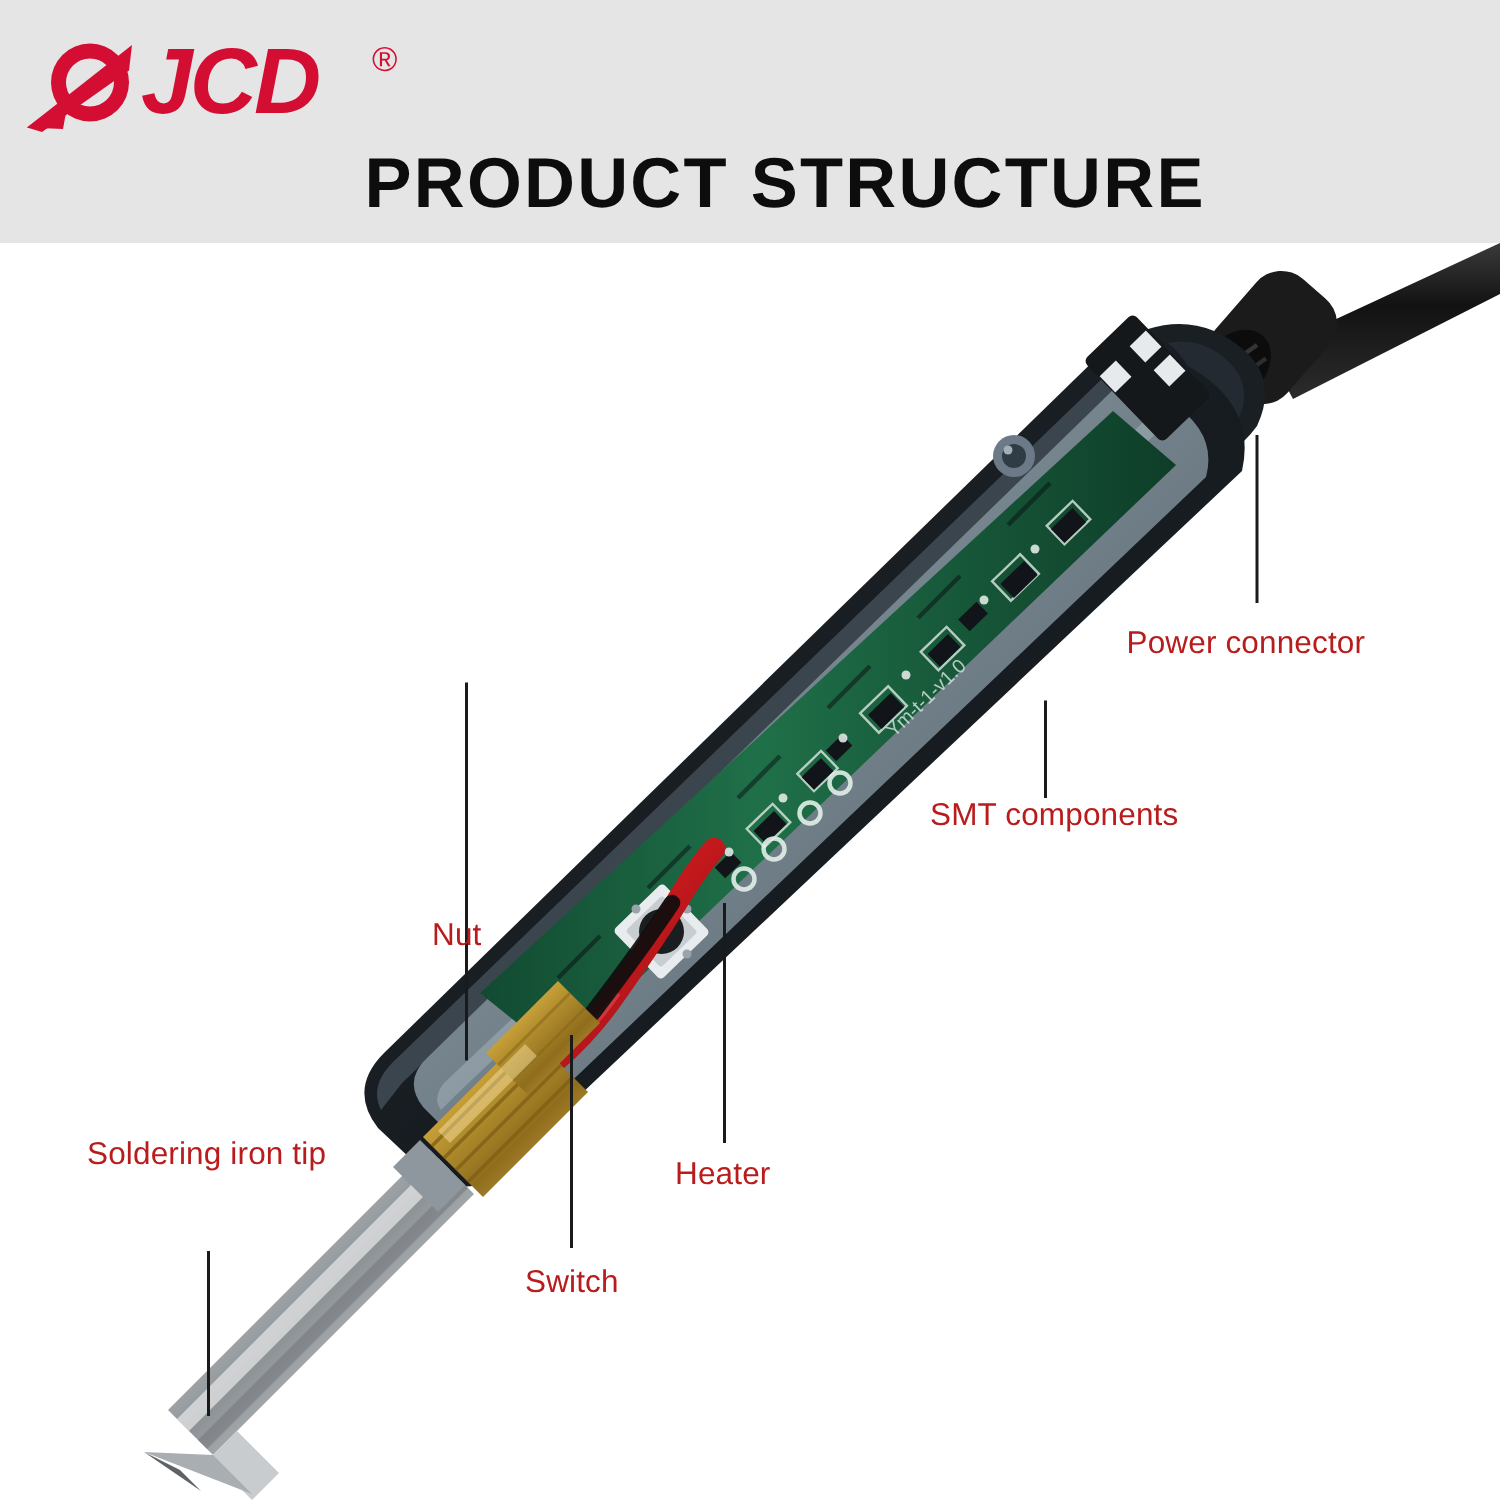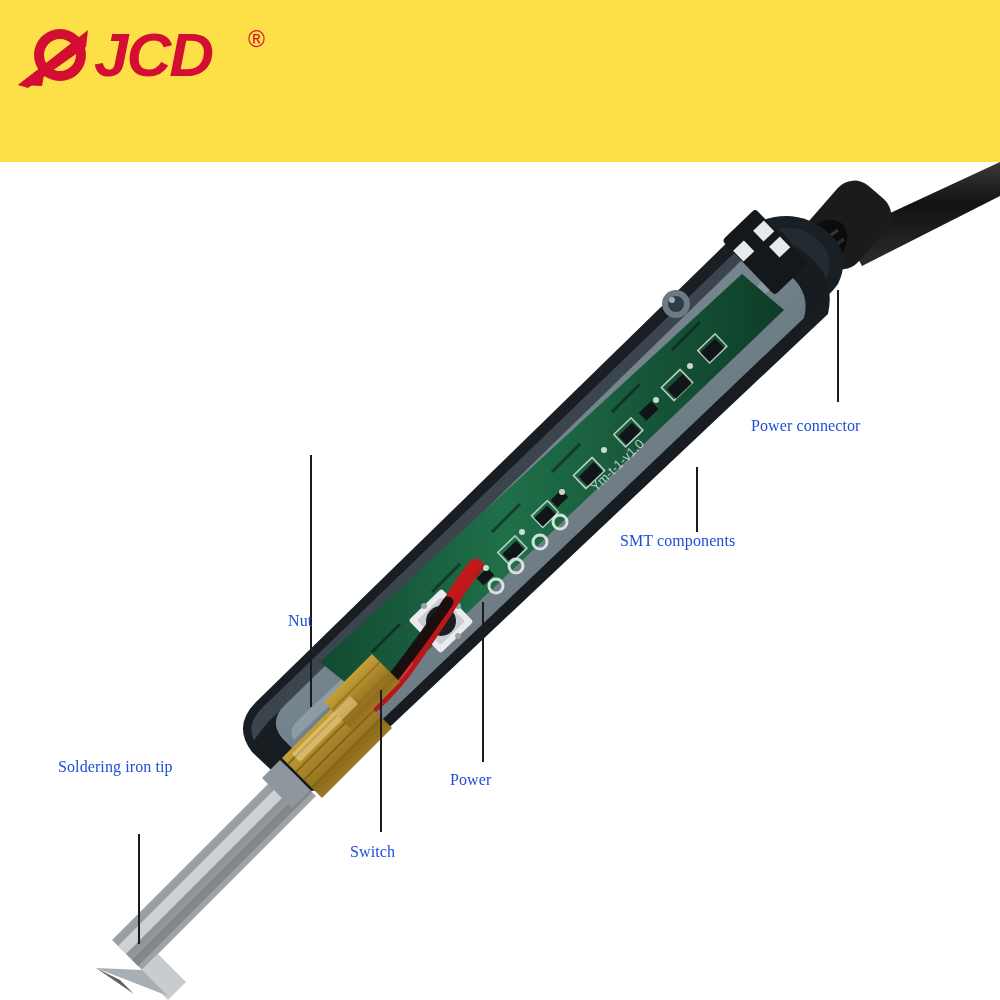--- a/index.html
+++ b/index.html
@@ -18,21 +18,21 @@
     background: #ffffff;
     overflow: hidden;
   }
 
   
   .banner {
     position: absolute;
     left: 0; top: 0;
     width: 1000px;
     height: 162px;
-    background: #fde047;
+    background: #e5e5e5;
   }
   .logo-wrap {
     position: absolute;
     left: 16px; top: 22px;
     width: 260px; height: 70px;
   }
   .logo-mark {
     position: absolute;
     left: 0; top: 2px;
     width: 82px; height: 66px;
@@ -69,23 +69,23 @@
   
   .photo {
     position: absolute;
     left: 0; top: 162px;
     width: 1000px; height: 838px;
   }
 
   
   .callout {
     position: absolute;
-    font-family: Liberation Serif, serif;
-    font-size: 16px;
-    color: #1d4ed8;
+    font-family: Liberation Sans, sans-serif;
+    font-size: 21px;
+    color: #b91c1c;
     white-space: nowrap;
     letter-spacing: 0.1px;
   }
 </style>
 </head>
 <body>
 
 <div id="page">
 
   <div class="banner">
@@ -93,20 +93,21 @@
     <div class="logo-wrap">
       <svg class="logo-mark" viewBox="0 0 82 66">
         <path d="M44 5 A26 26 0 1 0 44 57 A26 26 0 1 0 44 5 Z M44 15 A16 16 0 1 1 44 47 A16 16 0 1 1 44 15 Z" fill="#d40e33"></path>
         <path d="M2 61 L72 6 L70 23 L12 64 Z" fill="#d40e33"></path>
         <path d="M2 61 L30 40 L26 62 Z" fill="#d40e33"></path>
       </svg>
       <div class="logo-text">JCD</div>
       <div class="logo-reg">®</div>
     </div>
 
+    <div class="banner-title">PRODUCT STRUCTURE</div>
   </div>
 
   <svg class="photo" viewBox="0 0 1000 838">
     <defs>
 
       <linearGradient id="shellGrad" x1="0" y1="0" x2="1" y2="1">
         <stop offset="0" stop-color="#454d56"></stop>
         <stop offset="0.18" stop-color="#20262c"></stop>
         <stop offset="0.55" stop-color="#161b20"></stop>
         <stop offset="1" stop-color="#323a42"></stop>
@@ -325,21 +326,21 @@
       <line x1="311" y1="293" x2="311" y2="545"></line>
       <line x1="381" y1="528" x2="381" y2="670"></line>
       <line x1="139" y1="672" x2="139" y2="782"></line>
     </g>
   </svg>
 
   <div class="callout" style="left:751px; top:417px;">Power connector</div>
 
   <div class="callout" style="left:620px; top:532px;">SMT components</div>
 
-  <div class="callout" style="left:450px; top:771px;">Power</div>
+  <div class="callout" style="left:450px; top:771px;">Heater</div>
 
   <div class="callout" style="left:288px; top:612px;">Nut</div>
 
   <div class="callout" style="left:350px; top:843px;">Switch</div>
 
   <div class="callout" style="left:58px; top:758px;">Soldering iron tip</div>
 
 </div>
 
 </body></html>

